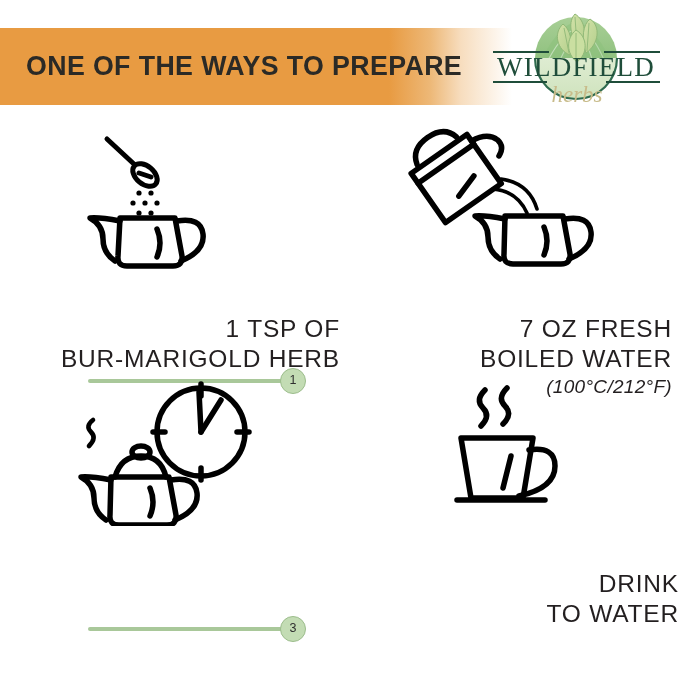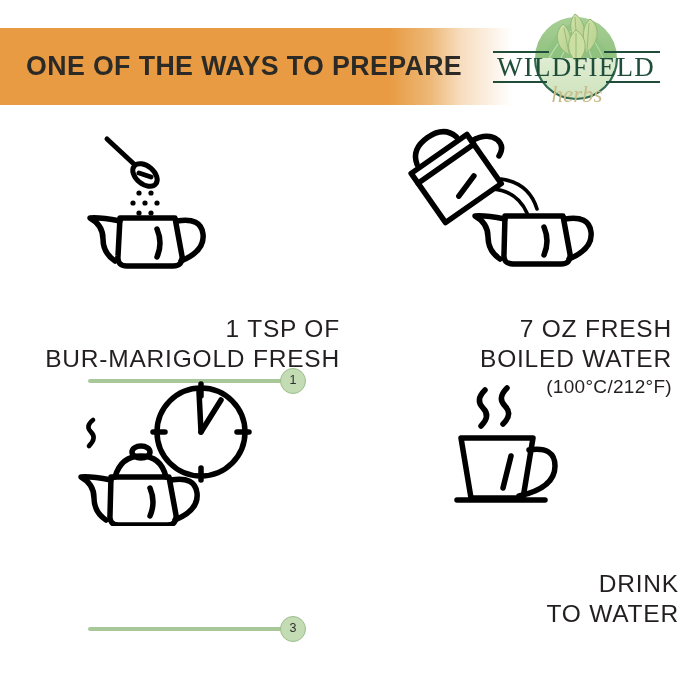--- a/index.html
+++ b/index.html
@@ -111,20 +111,21 @@
     letter-spacing: 0.8px;
     line-height: 30px;
     white-space: nowrap;
   }
   .caption .sub {
     display: block;
     font-size: 19px;
     letter-spacing: 0.3px;
     line-height: 26px;
     white-space: nowrap;
+    font-style: italic;
   }
 
   
   .rule {
     position: absolute;
     height: 26px;
   }
   .rule .bar {
     position: absolute;
     left: 0;
@@ -251,21 +252,21 @@
           <path d="M55 100 Q34 96 25 97 Q38 104 38 118 Q38 132 50 140"></path>
 
           <path d="M112 100 Q136 96 138 113 Q140 130 116 140"></path>
 
           <path d="M92 108 Q98 122 92 136"></path>
         </g>
       </svg>
     </div>
     <div class="caption">
       <span class="line">1 TSP OF</span>
-      <span class="line">BUR-MARIGOLD FRESH</span>
+      <span class="line">BUR-MARIGOLD HERB</span>
     </div>
     <div class="rule rule-left r1">
       <div class="bar"></div>
       <div class="badge">1</div>
     </div>
   </div>
 
   <div class="step step-2">
     <div class="icon-wrap">
       <svg width="230" height="150" viewBox="0 0 230 150">

